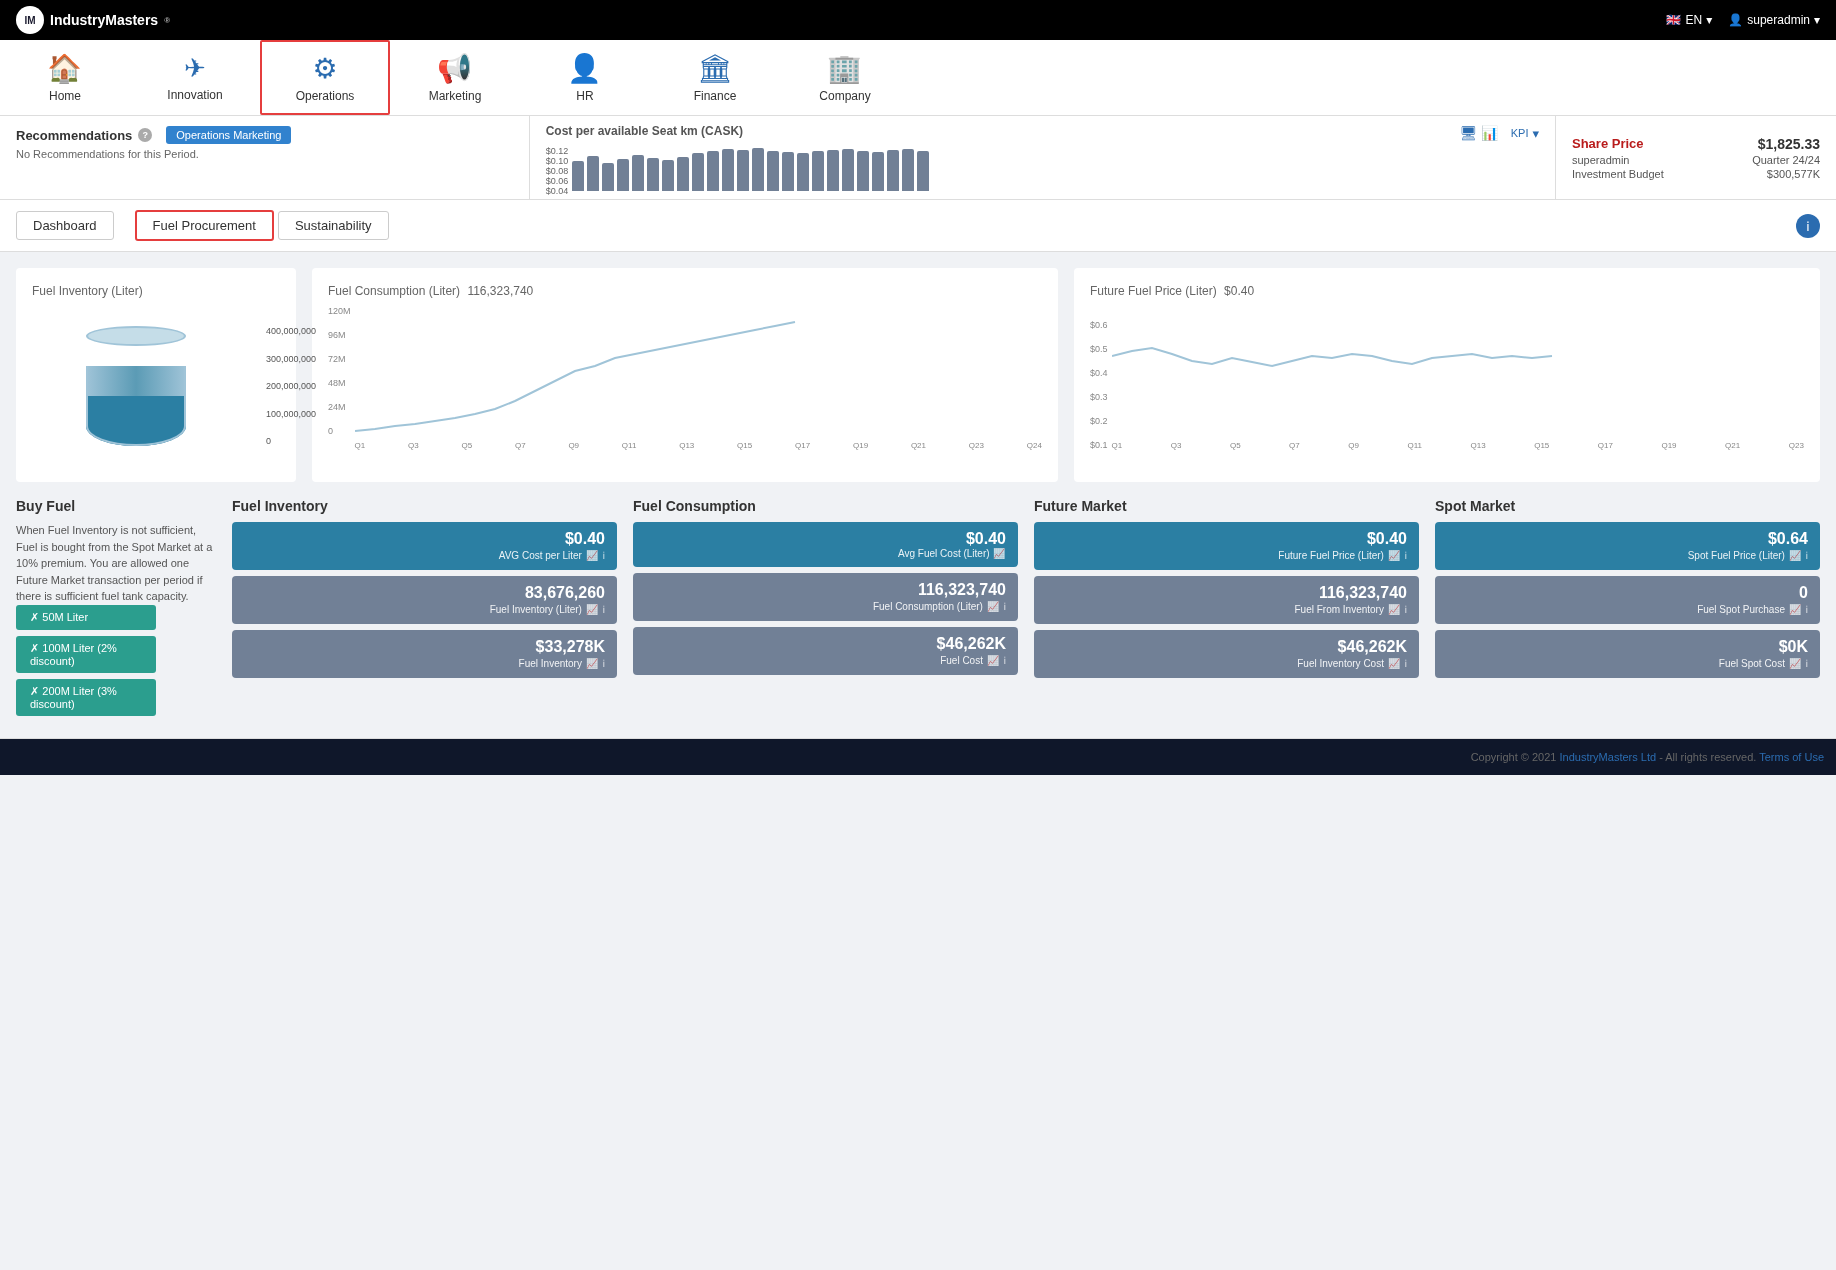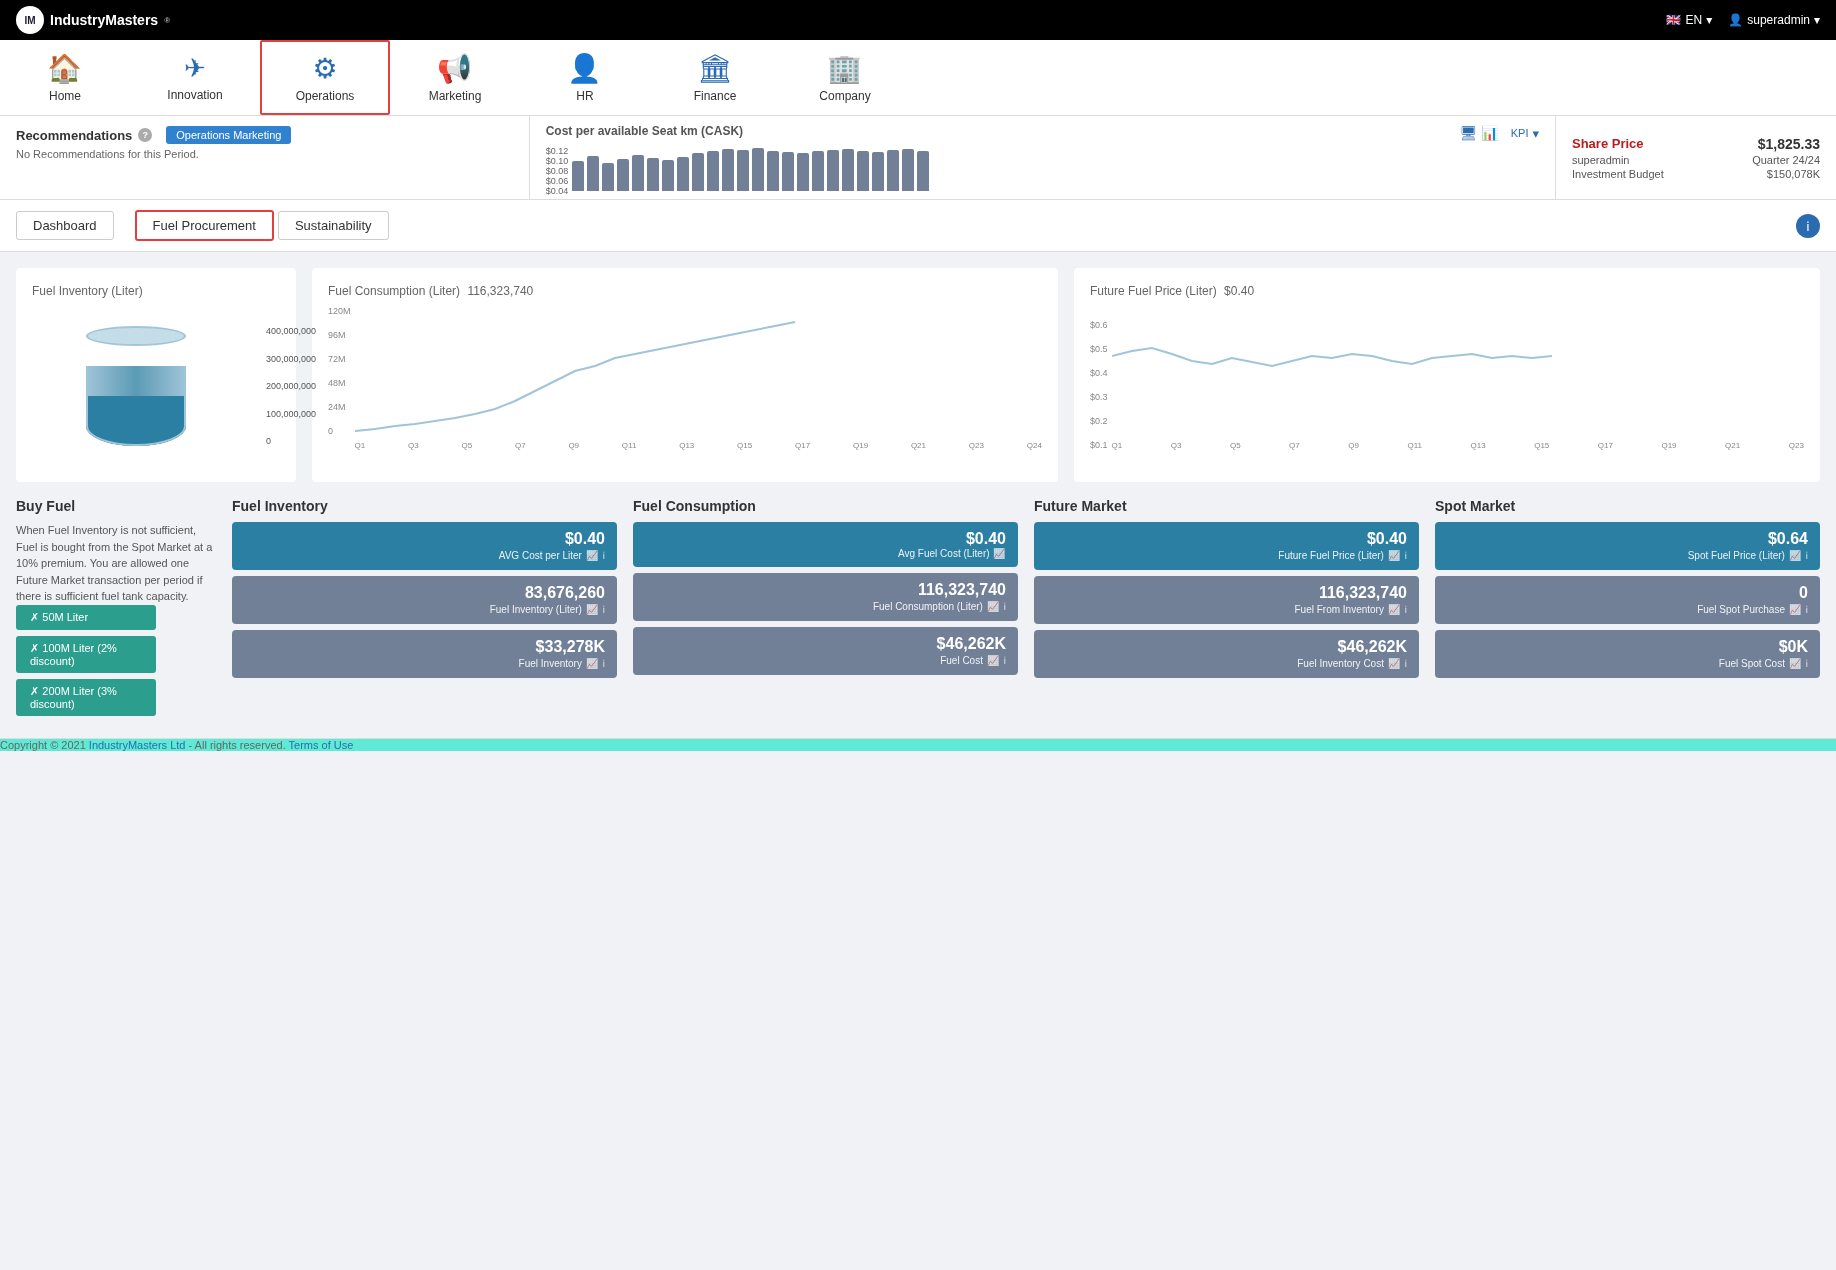--- a/index.html
+++ b/index.html
@@ -354,25 +354,25 @@
       font-size: 10px;
       opacity: 0.9;
       display: flex;
       align-items: center;
       gap: 4px;
     }
     .metric-icon { font-size: 10px; opacity: 0.8; cursor: pointer; }
 
     
     .footer {
-      text-align: left;
-      padding: 0;
+      text-align: right;
+      padding: 12px;
       font-size: 11px;
       color: #666;
-      background: #5eead4;
+      background: #0f172a;
       border-top: 1px solid #ddd;
       margin-top: auto;
     }
     .footer a { color: #2b6cb0; text-decoration: none; }
 
     .help-icon {
       display: inline-flex;
       align-items: center;
       justify-content: center;
       width: 14px; height: 14px;
@@ -504,21 +504,21 @@
     <div class="share-price-row">
       <span class="share-price-label">Share Price</span>
       <span class="share-price-value">$1,825.33</span>
     </div>
     <div class="info-detail">
       <span>superadmin</span>
       <span>Quarter 24/24</span>
     </div>
     <div class="info-detail">
       <span>Investment Budget</span>
-      <span>$150,078K</span>
+      <span>$300,577K</span>
     </div>
   </div>
 </div>
 
 <div class="tabs-bar">
   <button class="tab-btn">Dashboard</button>
   <button class="tab-btn active">Fuel Procurement</button>
   <button class="tab-btn">Sustainability</button>
   <button class="tab-help">ℹ</button>
 </div>

